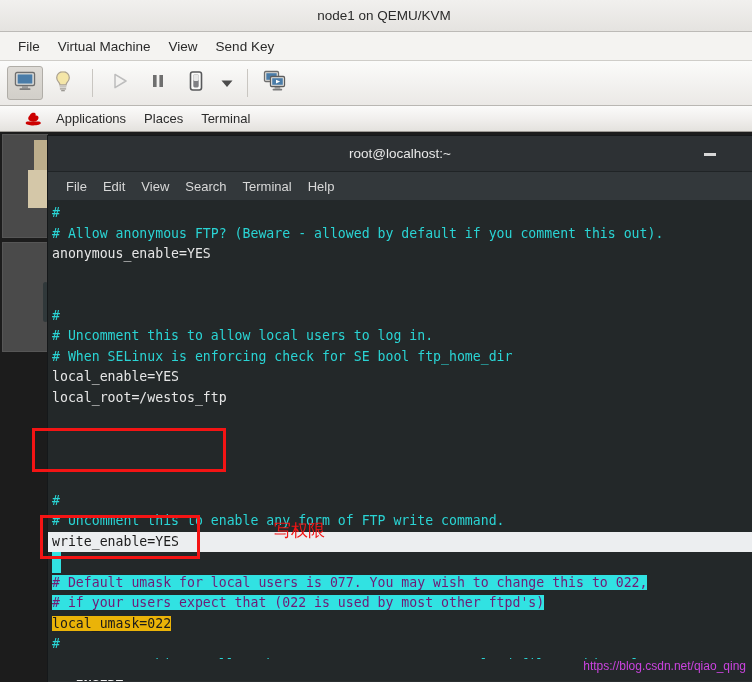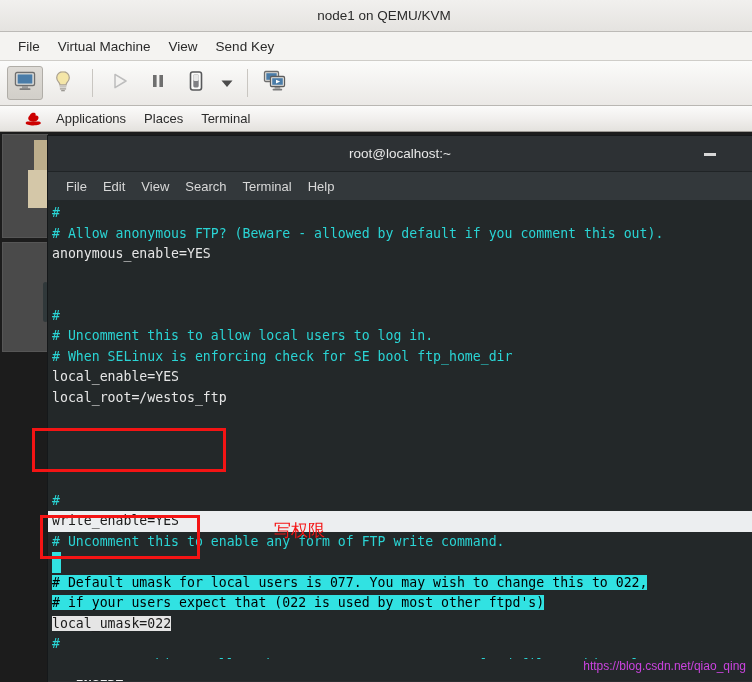--- a/index.html
+++ b/index.html
@@ -190,24 +190,24 @@
   .c-cmt { color: #2ad4d4; }
   .c-txt { color: #e6e6e6; }
 
   
   .hl-white {
     background: #eceef0;
     color: #1b1b1b;
   }
   .hl-cyan-seg {
     background: #31e2e2;
-    color: #000000;
+    color: #701a75;
   }
   .hl-grey-seg {
-    background: #e5e5e5;
+    background: #eab308;
     color: #1b1b1b;
   }
   .hl-cyan-block {
     position: absolute;
     background: #31e2e2;
   }
 
   
   .term-status {
     position: absolute;
@@ -397,22 +397,22 @@
         <div class="tline c-cmt">#</div>
         <div class="tline c-cmt"># Uncomment this to allow local users to log in.</div>
         <div class="tline c-cmt"># When SELinux is enforcing check for SE bool ftp_home_dir</div>
         <div class="tline c-txt">local_enable=YES</div>
         <div class="tline c-txt">local_root=/westos_ftp</div>
         <div class="tline c-txt"></div>
         <div class="tline c-txt"></div>
         <div class="tline c-txt"></div>
         <div class="tline c-txt"></div>
         <div class="tline c-cmt">#</div>
+        <div class="tline c-cmt"># Uncomment this to enable any form of FTP write command.</div>
         <div class="tline hl-white c-txt">write_enable=YES</div>
-        <div class="tline c-cmt"># Uncomment this to enable any form of FTP write command.</div>
         <div class="tline"><span class="hl-cyan-seg">#</span></div>
         <div class="tline"><span class="hl-cyan-seg"># Default umask for local users is 077. You may wish to change this to 022,</span></div>
         <div class="tline"><span class="hl-cyan-seg"># if your users expect that (022 is used by most other ftpd's)</span></div>
         <div class="tline"><span class="hl-grey-seg">local_umask=022</span></div>
         <div class="tline c-cmt">#</div>
         <div class="tline c-cmt"># Uncomment this to allow the anonymous FTP user to upload files. This only</div>
         <div class="tline c-cmt"># has an effect if the above global write enable is activated. Also, you will</div>
         <div class="hl-cyan-block" style="left: 4px; top: 351.35px; width: 9px; height: 20.55px;"></div>
         <div class="term-status">
         <span class="status-insert">-- INSERT --</span>

